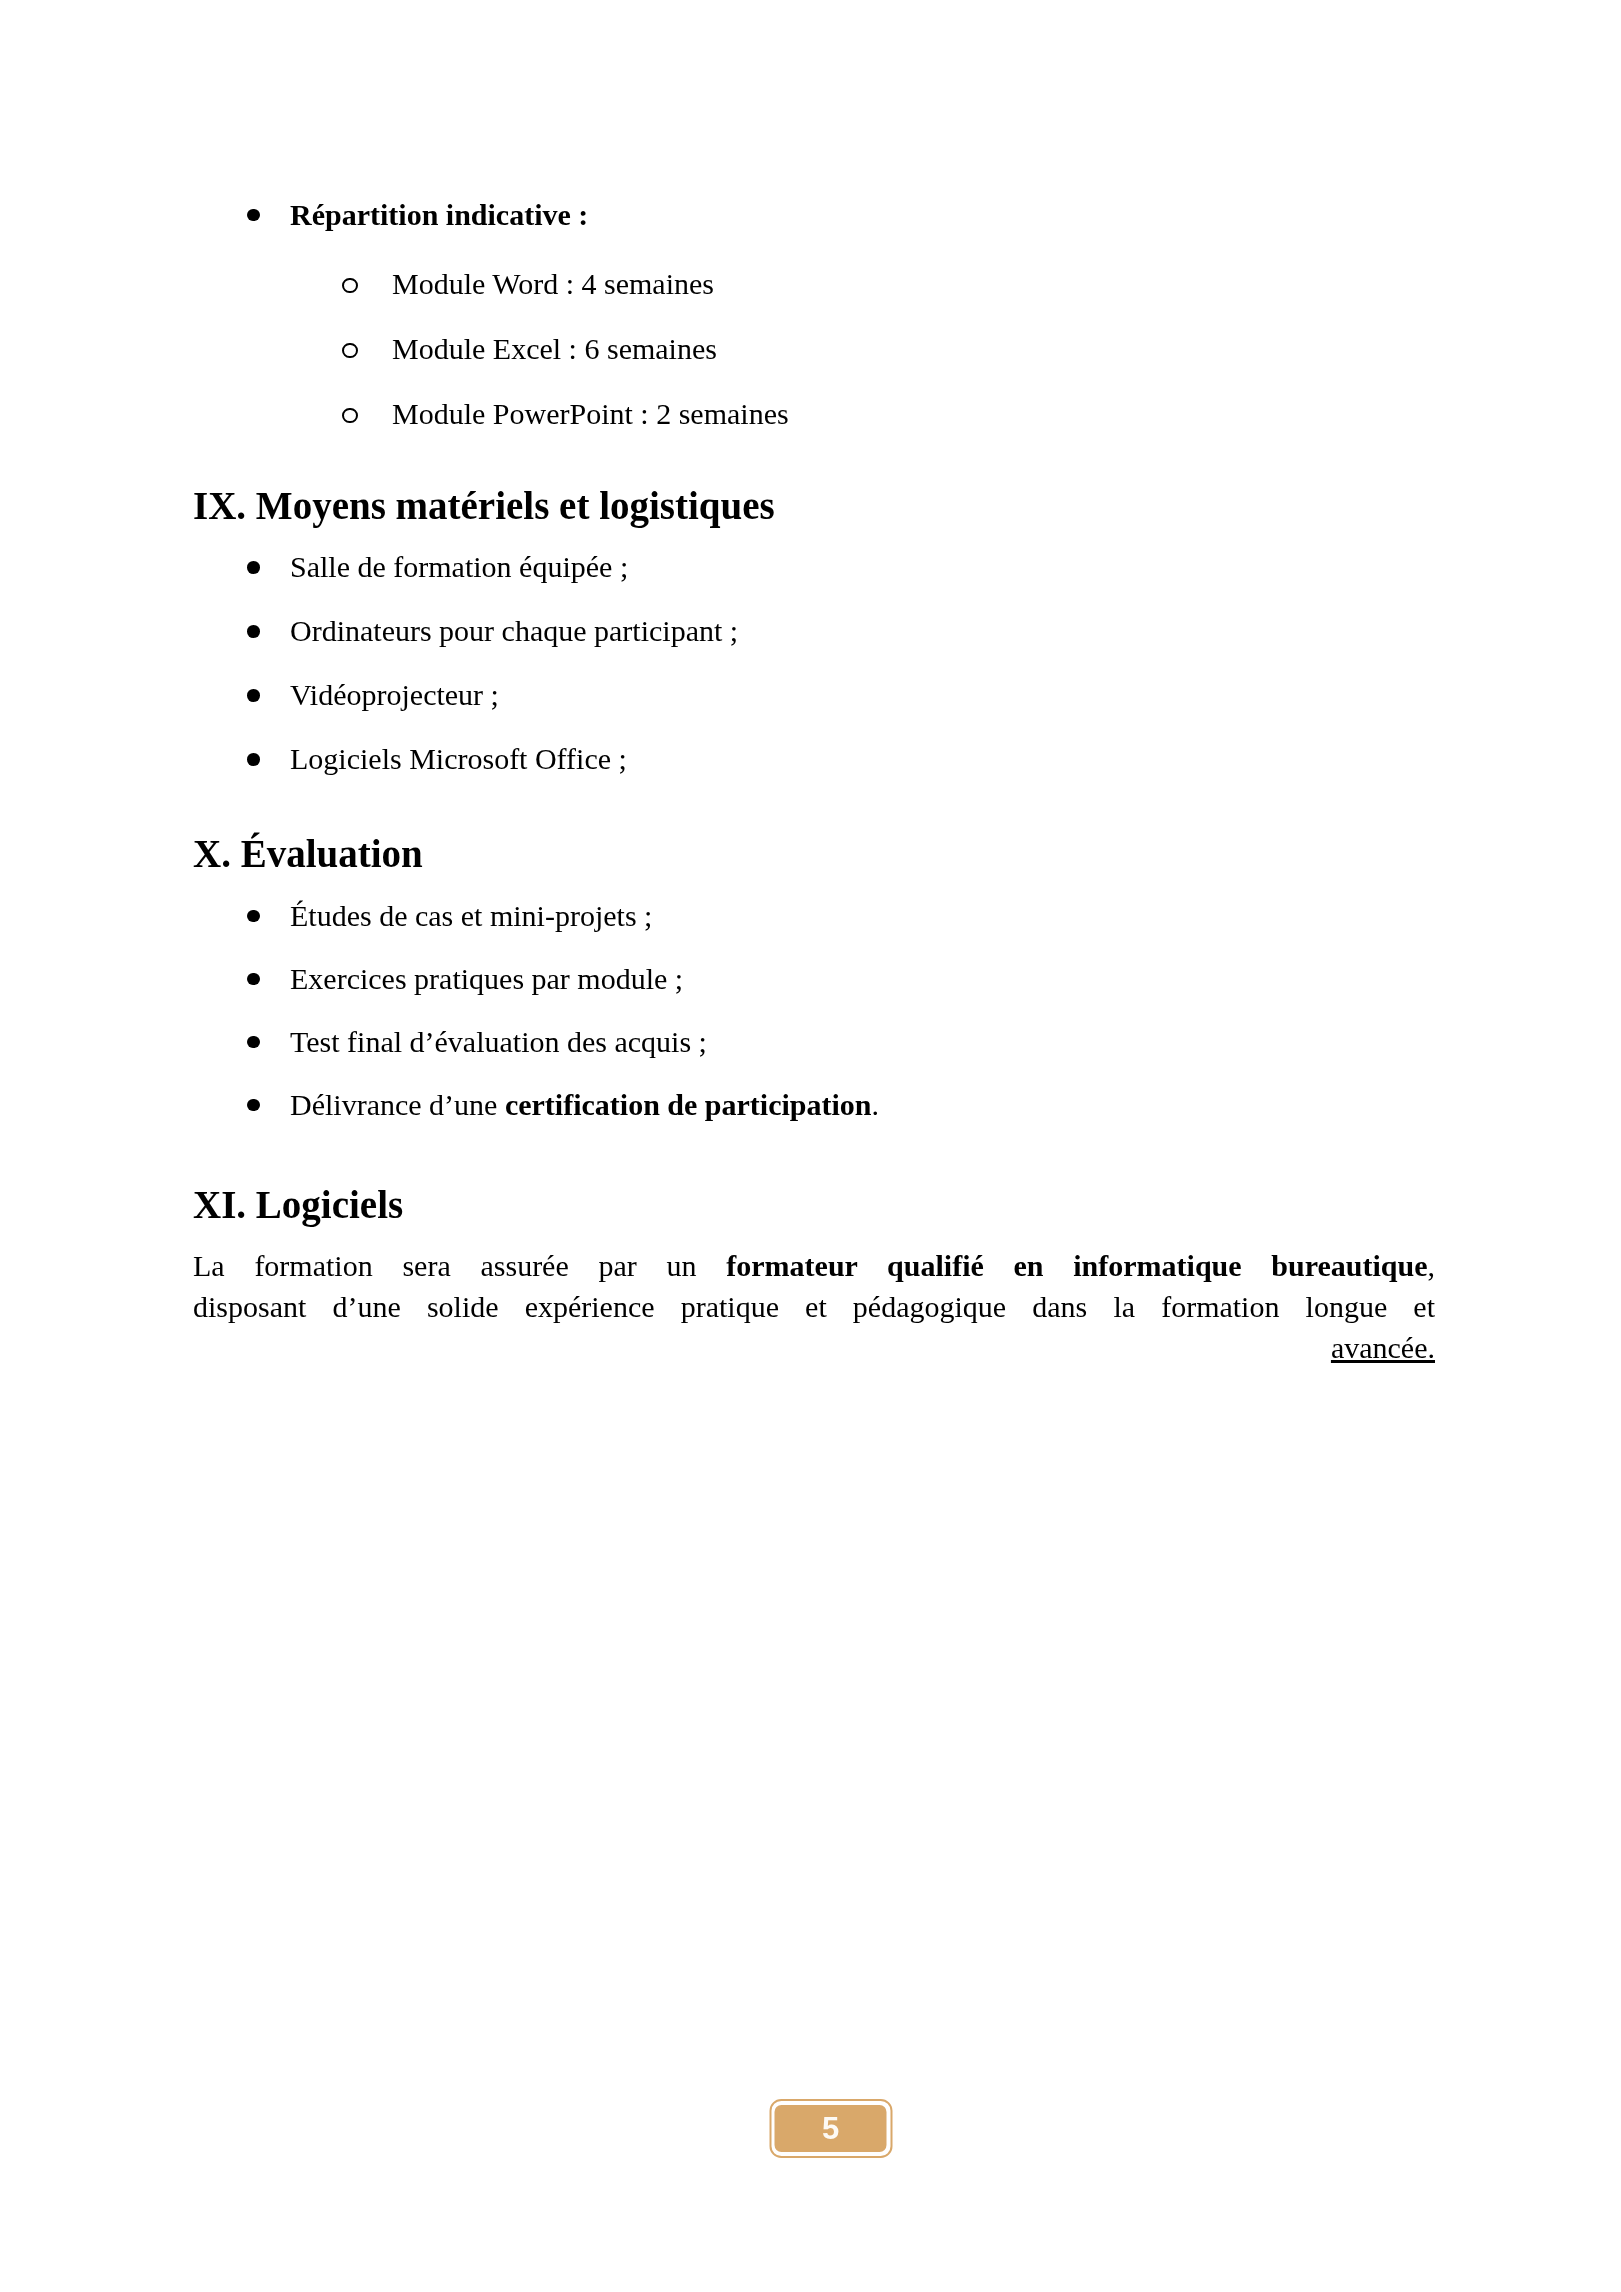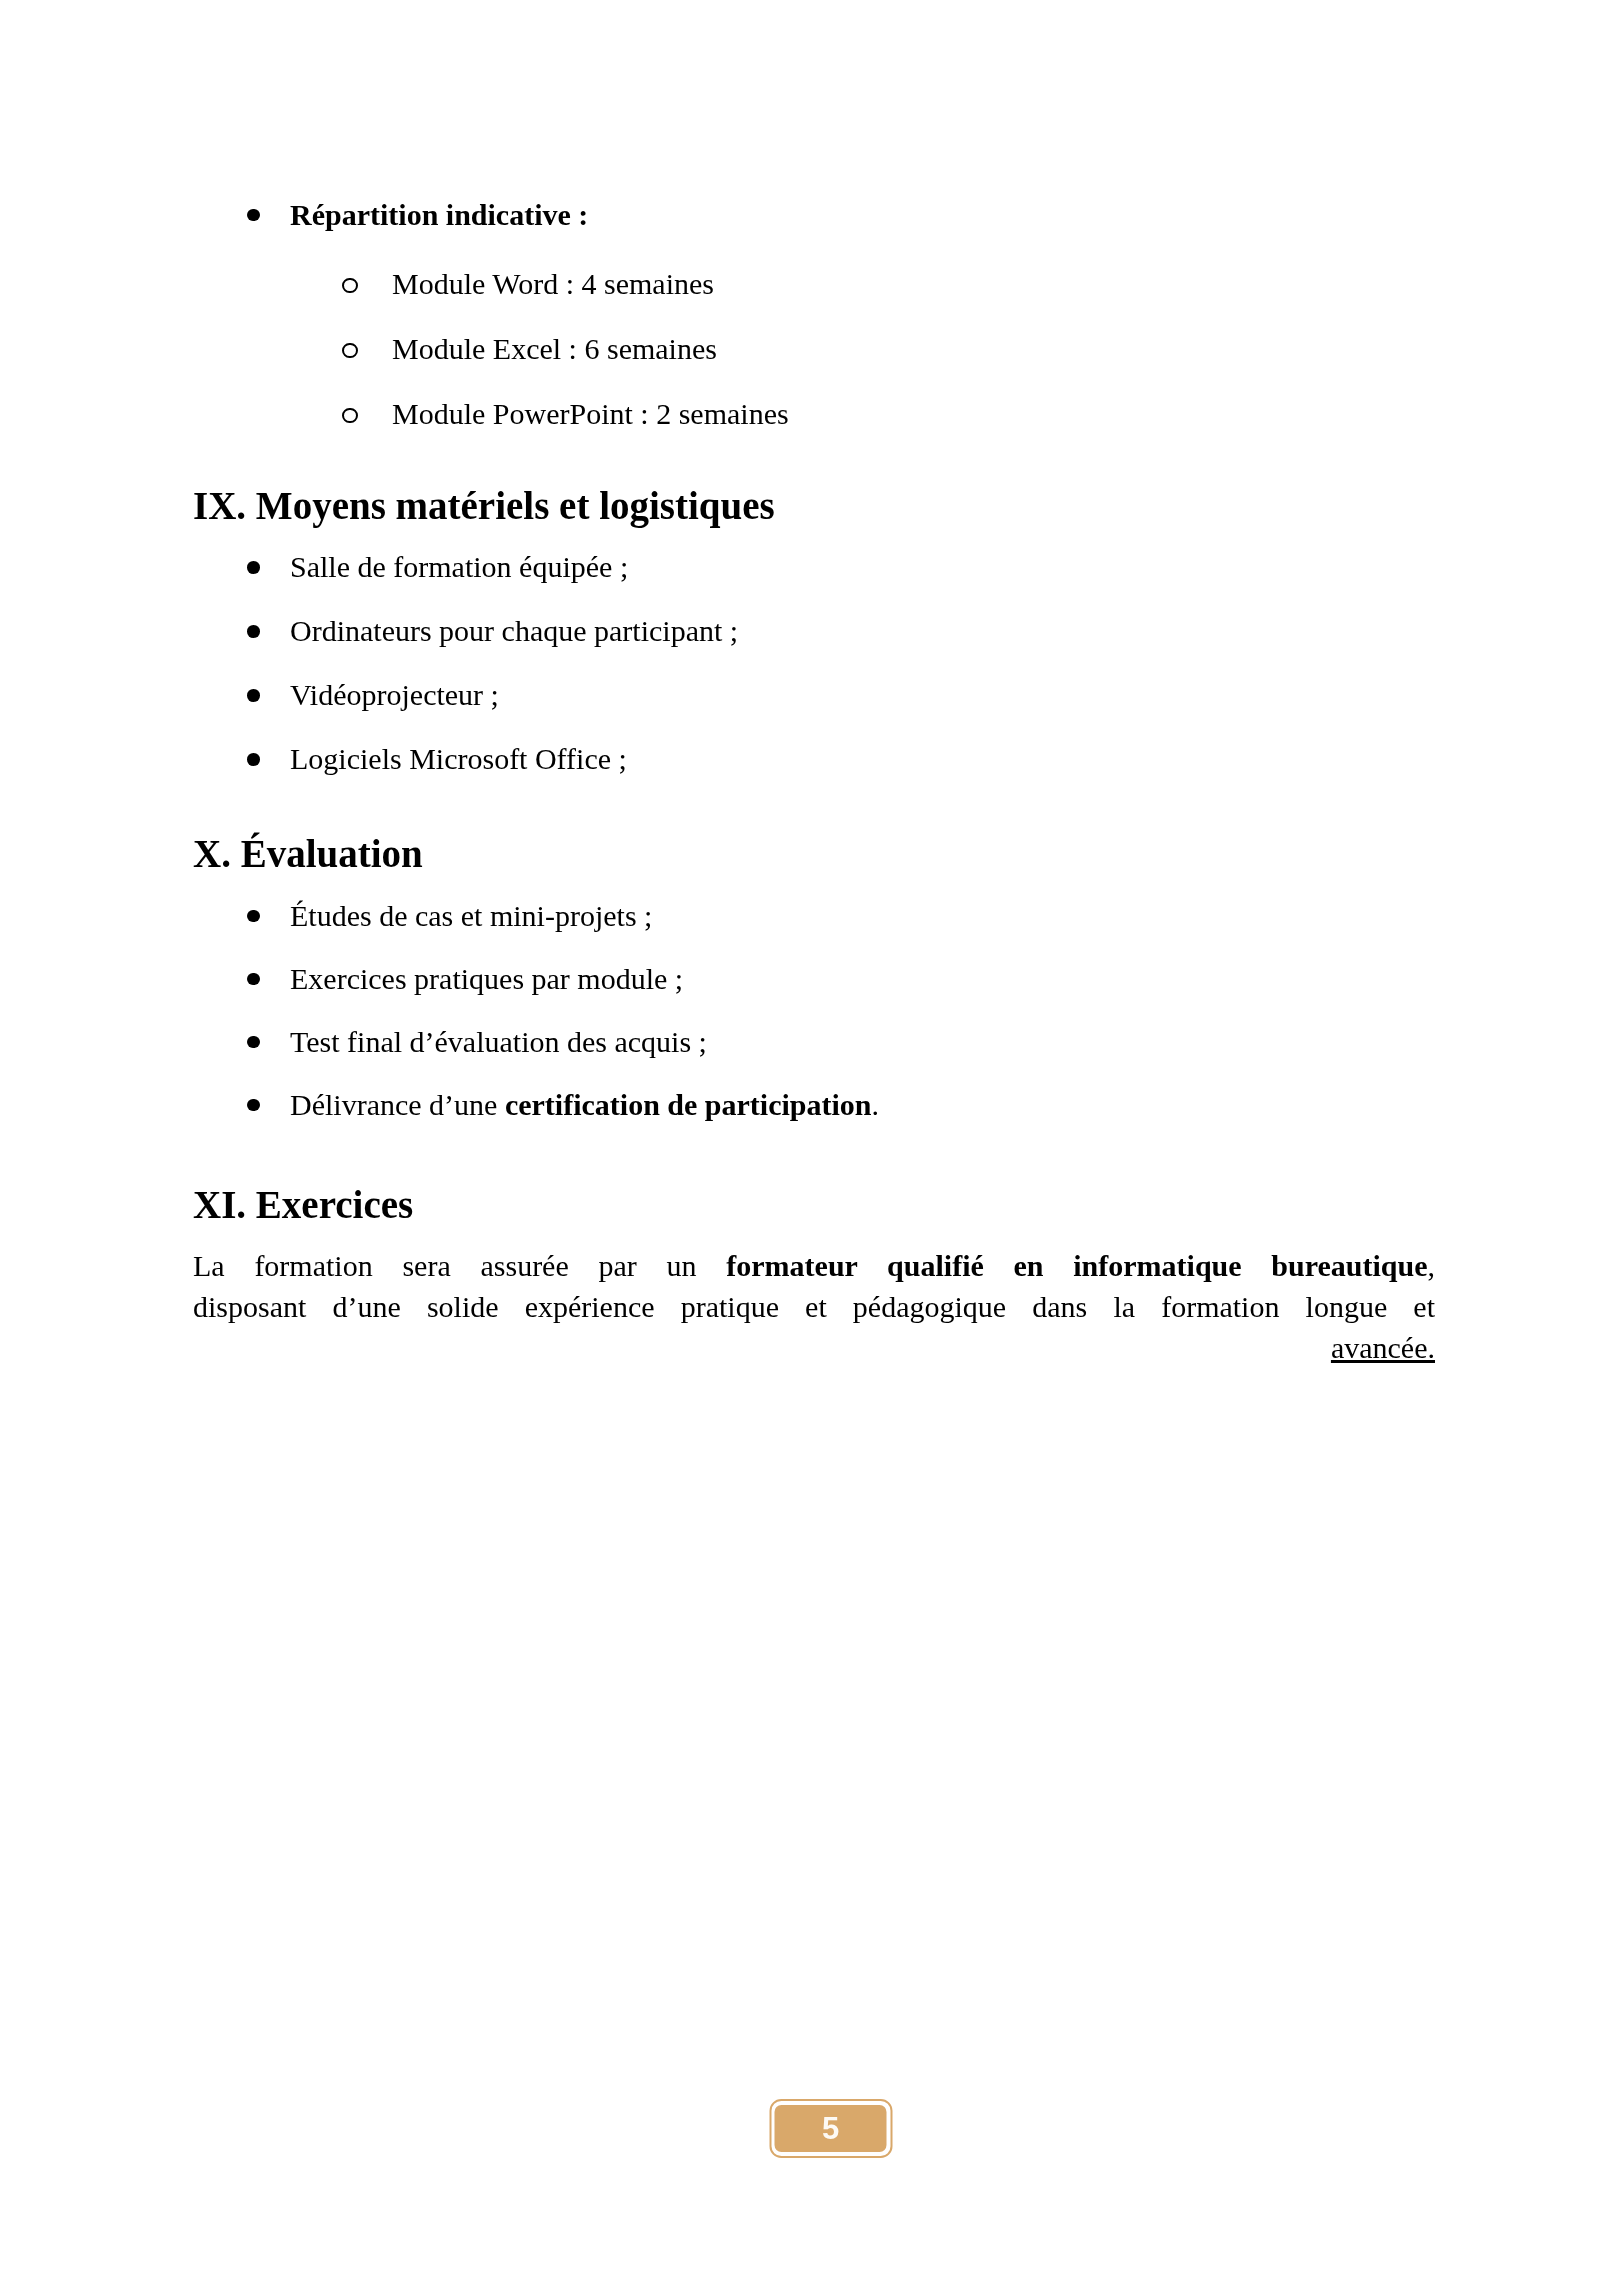--- a/index.html
+++ b/index.html
@@ -136,21 +136,21 @@
     <div class="row row-h64">
       <span class="bullet-dot"></span>
       <span class="ltxt lvl1">Test final d’évaluation des acquis ;</span>
     </div>
     <div class="row row-h64">
       <span class="bullet-dot"></span>
       <span class="ltxt lvl1"><span>Délivrance d’une </span><span class="bold">certification de participation</span><span>.</span></span>
     </div>
   </div>
 
-  <div class="heading" style="top:1181px;">XI. Exercices</div>
+  <div class="heading" style="top:1181px;">XI. Logiciels</div>
 
   <div class="para" style="top:1245px;">
     <div class="jline"><span>La formation sera assurée par un </span><span class="bold">formateur qualifié en informatique bureautique</span><span>,</span></div>
     <div class="jline">disposant d’une solide expérience pratique et pédagogique dans la formation longue et</div>
     <div class="lline">avancée.</div>
   </div>
 
   <div class="page-badge">
     <div class="page-badge-inner">5</div>
   </div>

